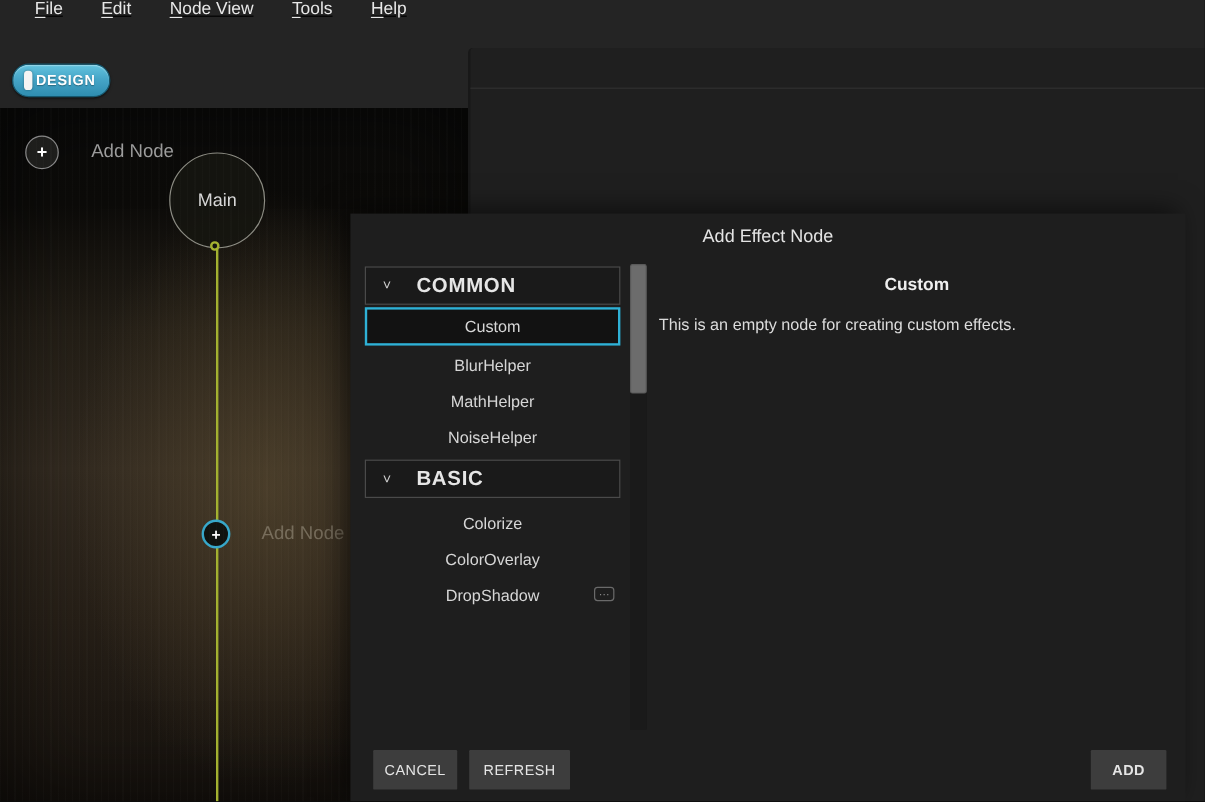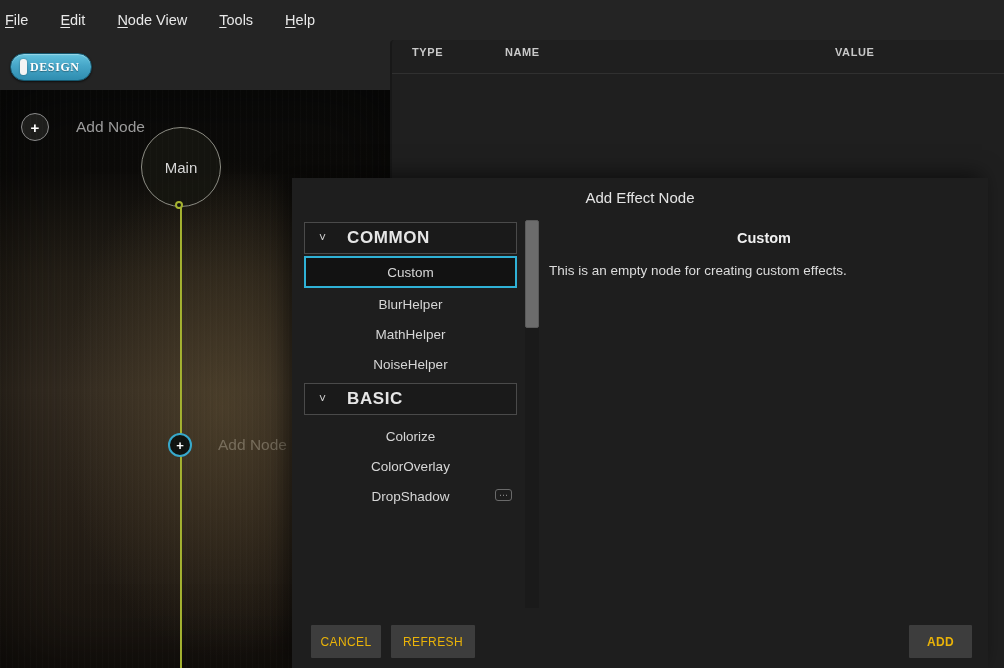--- a/index.html
+++ b/index.html
@@ -2,34 +2,34 @@
 <html><head>
 <meta charset="utf-8">
 <style>
   * { margin:0; padding:0; box-sizing:border-box; }
   html,body { background:#000; }
   body { font-family:"Liberation Sans","DejaVu Sans",sans-serif; }
   .app { position:relative; width:1004px; height:668px; background:#242424; overflow:hidden; }
 
   
   .menubar { position:absolute; left:0; top:0; width:100%; height:40px; background:#242424;
-             display:flex; align-items:center; padding-left:5px; gap:32px; z-index:3; }
+             display:flex; align-items:flex-start; padding-left:29px; gap:32px; z-index:3;text-decoration:underline; }
   .menu-item { color:#e8e8e8; font-size:14.5px; cursor:default; }
   .menu-item .mn { text-decoration:underline; text-underline-offset:2px; }
 
   
   .left-toolbar { position:absolute; left:0; top:40px; width:390px; height:50px; background:#242424; z-index:3; }
   .design-btn { position:absolute; left:10px; top:13px; width:82px; height:28px; border-radius:14px;
                 background:linear-gradient(180deg,#63c3de 0%,#46a6c8 45%,#2f8db0 100%);
                 border:1px solid #15586f; box-shadow:0 1px 2px rgba(0,0,0,.6), inset 0 1px 1px rgba(255,255,255,.35);
                 display:flex; align-items:center; cursor:pointer; }
   .design-knob { width:7px; height:16px; border-radius:3px; background:#f4f4f4; margin-left:9px;
                  box-shadow:0 0 2px rgba(0,0,0,.4); }
   .design-label { color:#ffffff; font-size:12px; font-weight:bold; letter-spacing:.6px; margin-left:3px;
-                  text-shadow:0 1px 1px rgba(0,0,0,.35);font-family:Liberation Serif, serif; }
+                  text-shadow:0 1px 1px rgba(0,0,0,.35); }
   .tb-icon { position:absolute; top:56px; color:#f0f0f0; cursor:pointer; }
   .collapse-icon { left:108px; font-size:14px; font-weight:bold; letter-spacing:-1px; }
   .lines-icon { left:140px; width:22px; height:18px; top:59px; }
   .lines-icon .bar { position:absolute; height:2.5px; background:#f0f0f0; left:0; }
   .lines-icon .b1 { top:0; width:22px; }
   .lines-icon .b2 { top:7px; width:12px; left:5px; }
   .lines-icon .b3 { top:14px; width:22px; }
 
   
   .params-panel { position:absolute; left:390px; top:40px; right:0; bottom:0; background:#1f1f1f;
@@ -79,21 +79,21 @@
   .sec-gap { height:4px; }
   .ellipsis-badge { position:absolute; right:5px; top:8px; width:17px; height:12px; border:1px solid #6a6a6a;
                     border-radius:3px; color:#8a8a8a; font-size:9px; line-height:10px; text-align:center; }
   .scrollbar-track { position:absolute; left:233px; top:42px; width:14px; height:388px; background:#1a1a1a; }
   .scroll-thumb { position:absolute; left:0; top:0; width:14px; height:108px; background:#6c6c6c;
                   border-radius:2px; border:1px solid #5a5a5a; cursor:pointer; }
   .detail { position:absolute; left:248px; top:0; width:448px; height:440px; }
   .detail-title { position:absolute; top:52px; left:0; width:100%; text-align:center;
                   color:#efefef; font-size:14.5px; font-weight:bold; }
   .detail-desc { position:absolute; top:85px; left:9px; right:8px; color:#dcdcdc; font-size:13.5px; }
-  .dlg-btn { position:absolute; height:33px; background:#3d3d3d; border:none; color:#eab308;
+  .dlg-btn { position:absolute; height:33px; background:#3d3d3d; border:none; color:#e5e5e5;
              font-size:12px; letter-spacing:.4px; font-family:inherit; cursor:pointer; border-radius:1px; }
   .btn-cancel { left:19px; top:447px; width:70px; }
   .btn-refresh { left:99px; top:447px; width:84px; }
   .btn-add { left:617px; top:447px; width:63px;font-weight:bold; }
 </style>
 </head>
 <body>
 
 <div class="app">
 
@@ -112,25 +112,20 @@
     </div>
     <div class="tb-icon collapse-icon">→|←</div>
     <div class="tb-icon lines-icon">
       <div class="bar b1"></div>
       <div class="bar b2"></div>
       <div class="bar b3"></div>
     </div>
   </div>
 
   <div class="params-panel">
-    <div class="params-header">
-      <div class="col-label col-type">TYPE</div>
-      <div class="col-label col-name">NAME</div>
-      <div class="col-label col-value">VALUE</div>
-    </div>
     <div class="params-divider"></div>
   </div>
 
   <div class="node-panel">
     <div class="conn-line"></div>
 
     <div class="add-node-group add-top">
       <div class="add-circle">+</div>
       <div class="add-label">Add Node</div>
     </div>

